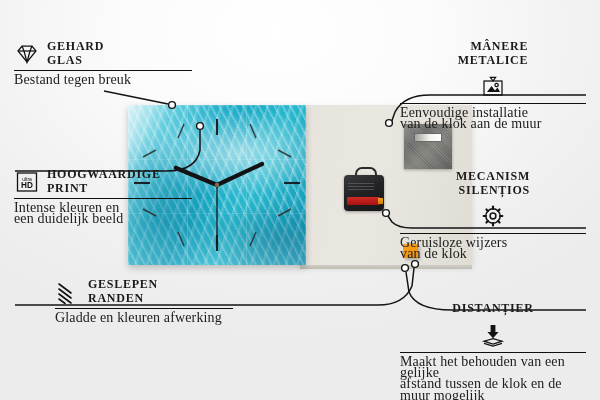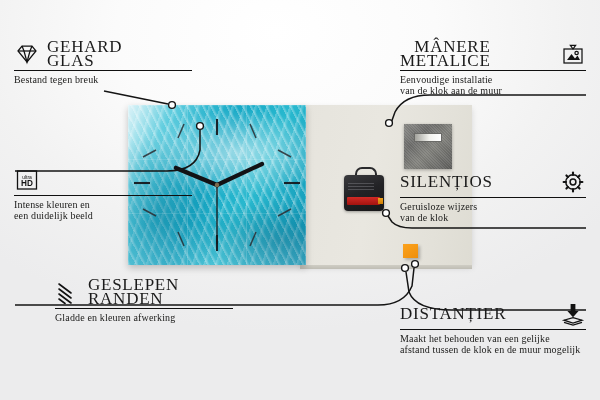--- a/index.html
+++ b/index.html
@@ -13,30 +13,30 @@
   }
   #stage{position:absolute;left:0;top:0;width:600px;height:400px;}
 
   
   #wires{position:absolute;left:0;top:0;width:600px;height:400px;pointer-events:none;}
 
   
   .feat{position:absolute;}
   .feat .head{display:flex;align-items:center;gap:7px;}
   .feat.left .head{justify-content:flex-start;}
-  .feat.right .head{justify-content:space-between;}
+  .feat.right .head{justify-content:center;flex-direction:column;}
   .feat .ttl{
-    font-size:17px;letter-spacing:.75px;color:#1a1a1a;
-    line-height:13.5px;font-weight:400;text-transform:uppercase;
+    font-size:12px;letter-spacing:.75px;color:#1a1a1a;
+    line-height:13.5px;font-weight:700;text-transform:uppercase;
   }
   .feat.left .ttl{text-align:left;}
   .feat.right .ttl{text-align:right;}
   .feat .rule{height:1px;background:#101010;margin:3px 0 3px;}
   .feat .desc{
-    font-size:10px;line-height:11.4px;color:#20201f;letter-spacing:.15px;
+    font-size:14px;line-height:11.4px;color:#20201f;letter-spacing:.15px;
   }
   .feat.right .desc{text-align:left;}
   .ic{width:26px;height:24px;flex:0 0 26px;display:block;}
   .ic svg{display:block;width:26px;height:24px;}
 
   
   #f-glass  {left:14px; top:40px;  width:186px;}
   #f-print  {left:14px; top:168px; width:186px;}
   #f-edges  {left:14px; top:278px; width:186px;margin-left:41px;}
   #f-hooks  {left:400px;top:40px;  width:186px;}
@@ -235,20 +235,24 @@
 
   <div class="feat left" id="f-print">
     <div class="head">
       <span class="ic">
         <svg viewBox="0 0 26 24">
           <rect x="3.5" y="3" width="19" height="18" fill="none" stroke="#121212" stroke-width="1.3"></rect>
           <text x="13" y="10.6" font-size="5" text-anchor="middle" fill="#121212" font-family="Liberation Sans, sans-serif">ultra</text>
           <text x="13" y="18.4" font-size="8.2" text-anchor="middle" fill="#121212" font-weight="bold" font-family="Liberation Sans, sans-serif">HD</text>
         </svg>
       </span>
+      <div class="ttl">
+        <div>HOOGWAARDIGE</div>
+        <div>PRINT</div>
+      </div>
     </div>
     <div class="rule"></div>
     <div class="desc">
       <div>Intense kleuren en</div>
       <div>een duidelijk beeld</div>
     </div>
   </div>
 
   <div class="feat left" id="f-edges">
     <div class="head">
@@ -293,20 +297,21 @@
     <div class="rule"></div>
     <div class="desc">
       <div>Eenvoudige installatie</div>
       <div>van de klok aan de muur</div>
     </div>
   </div>
 
   <div class="feat right" id="f-mech">
     <div class="head">
       <div class="ttl">
+        <div>MECANISM</div>
         <div>SILENȚIOS</div>
       </div>
       <span class="ic">
         <svg viewBox="0 0 26 24">
             <g fill="none" stroke="#121212" stroke-width="1.5">
           <circle cx="13" cy="12" r="7.2"></circle>
               <circle cx="13" cy="12" r="2.9"></circle>
           <g stroke-width="2.1" stroke-linecap="round">
             <line x1="13" y1="2.6" x2="13" y2="5"></line>
                 <line x1="13" y1="19" x2="13" y2="21.4"></line>

